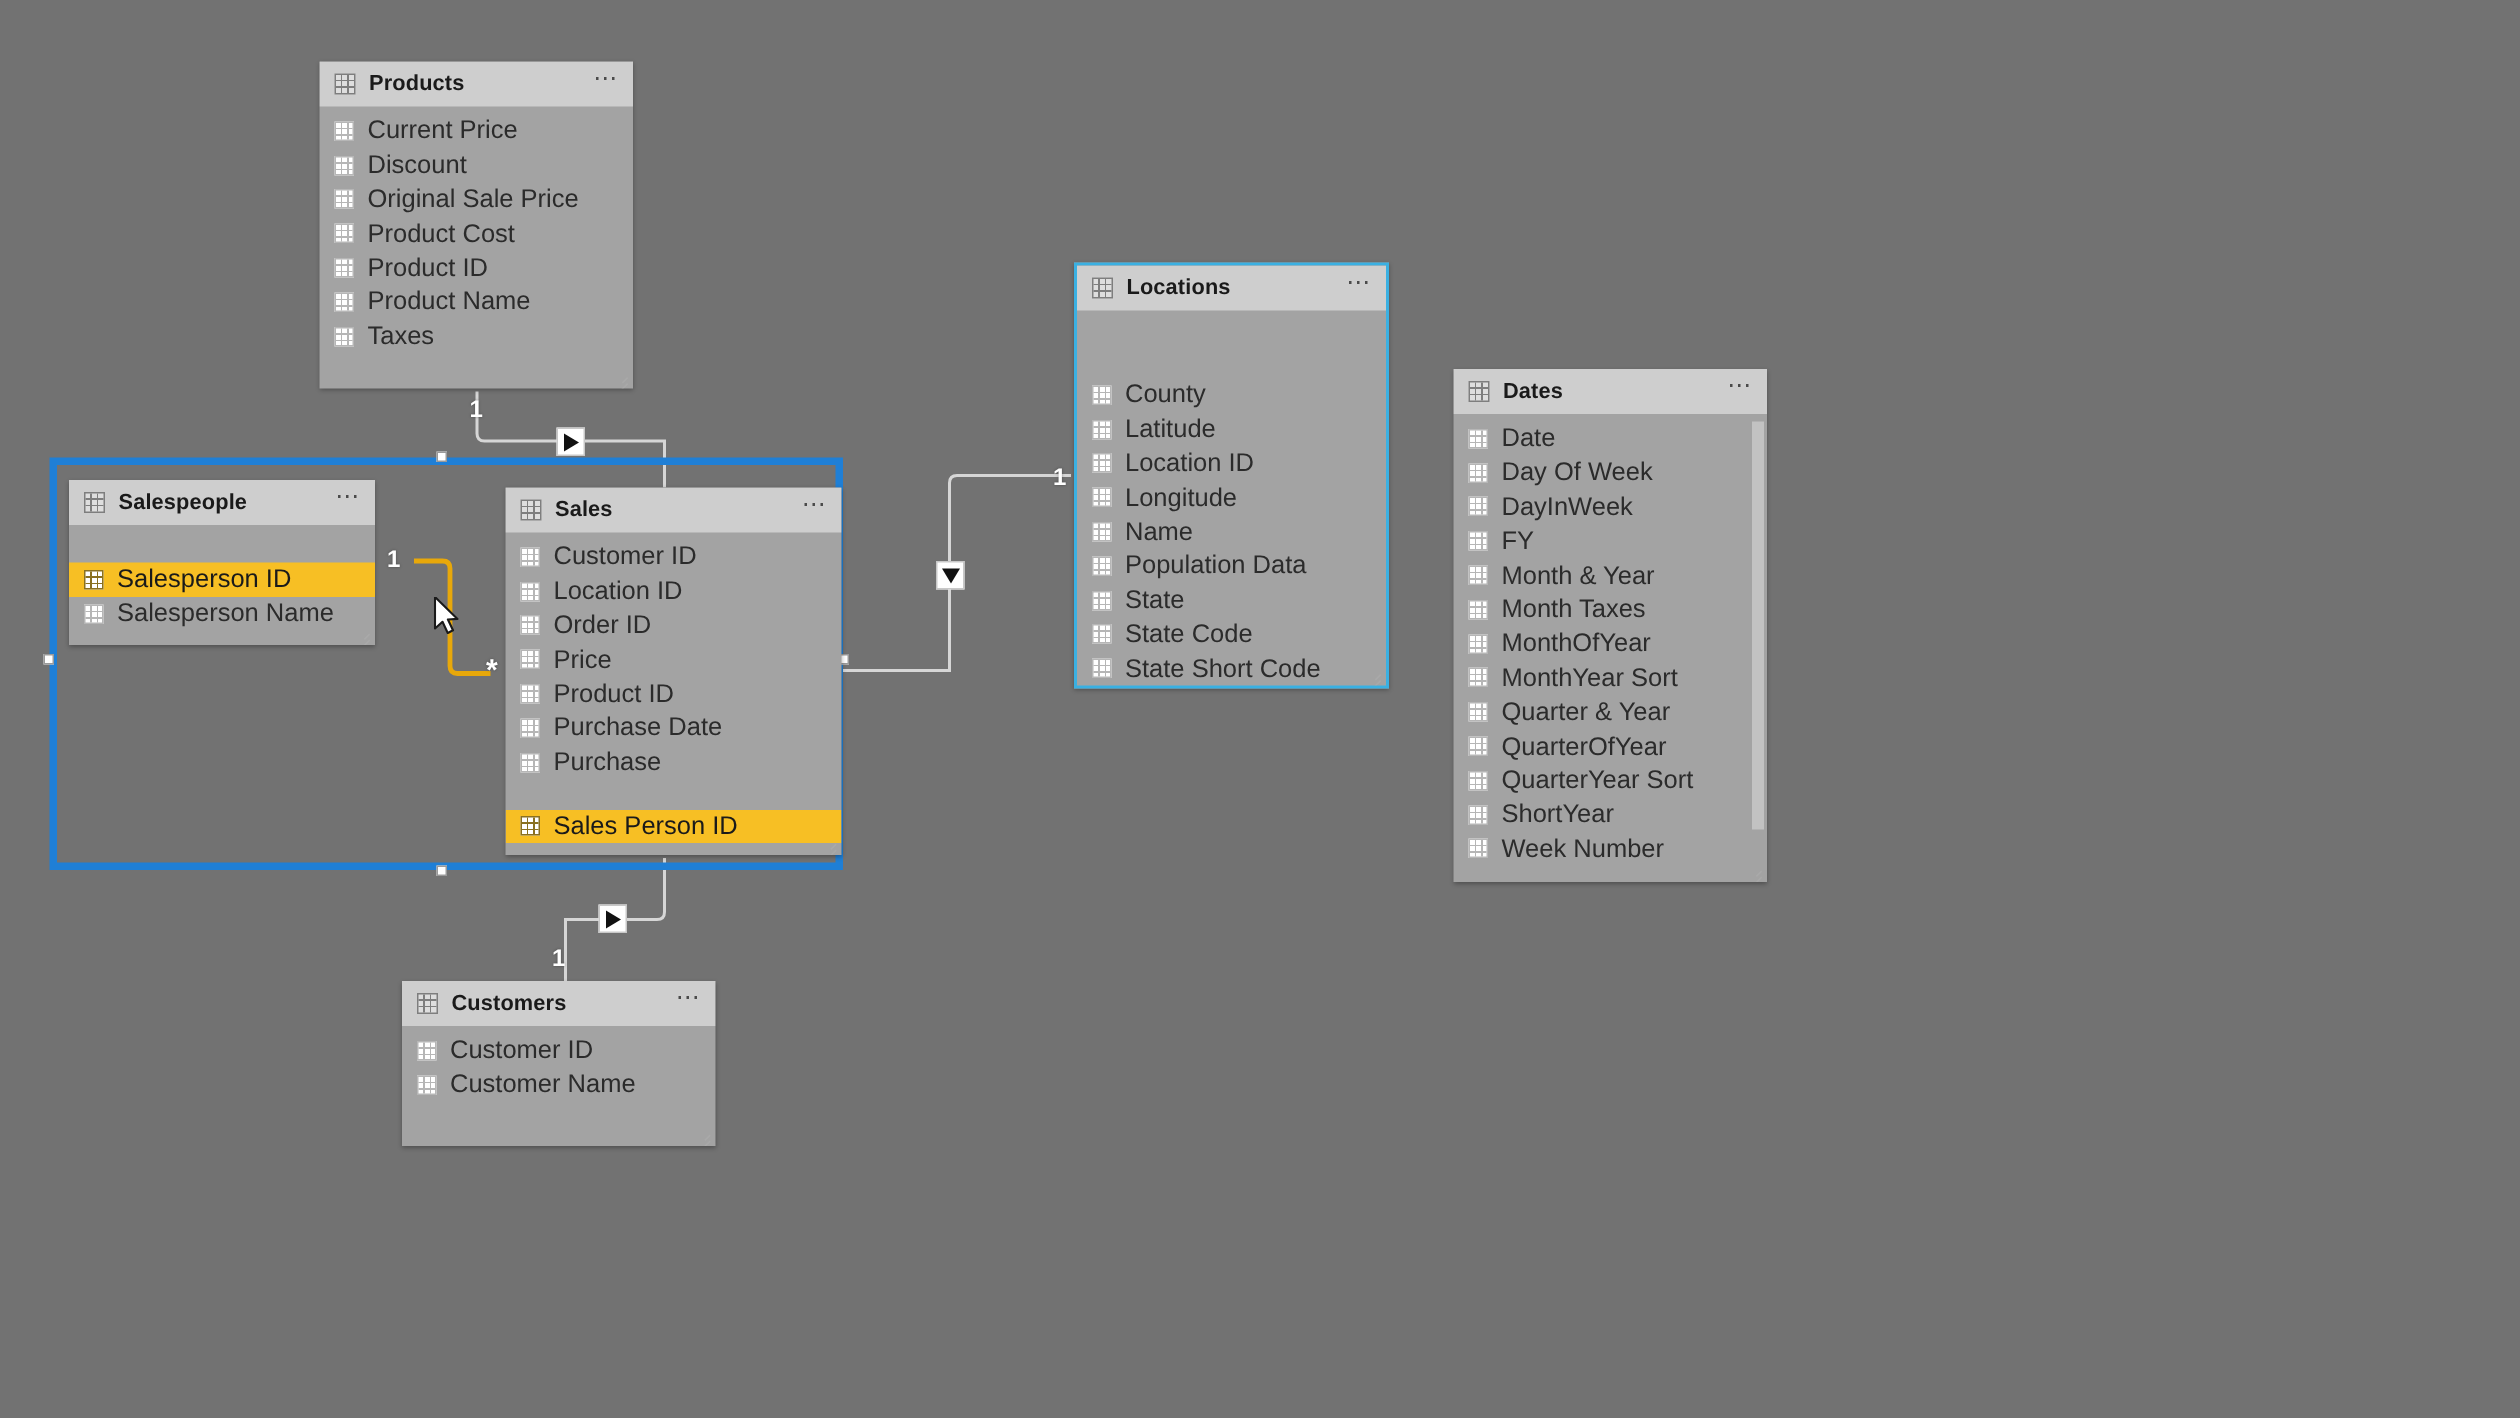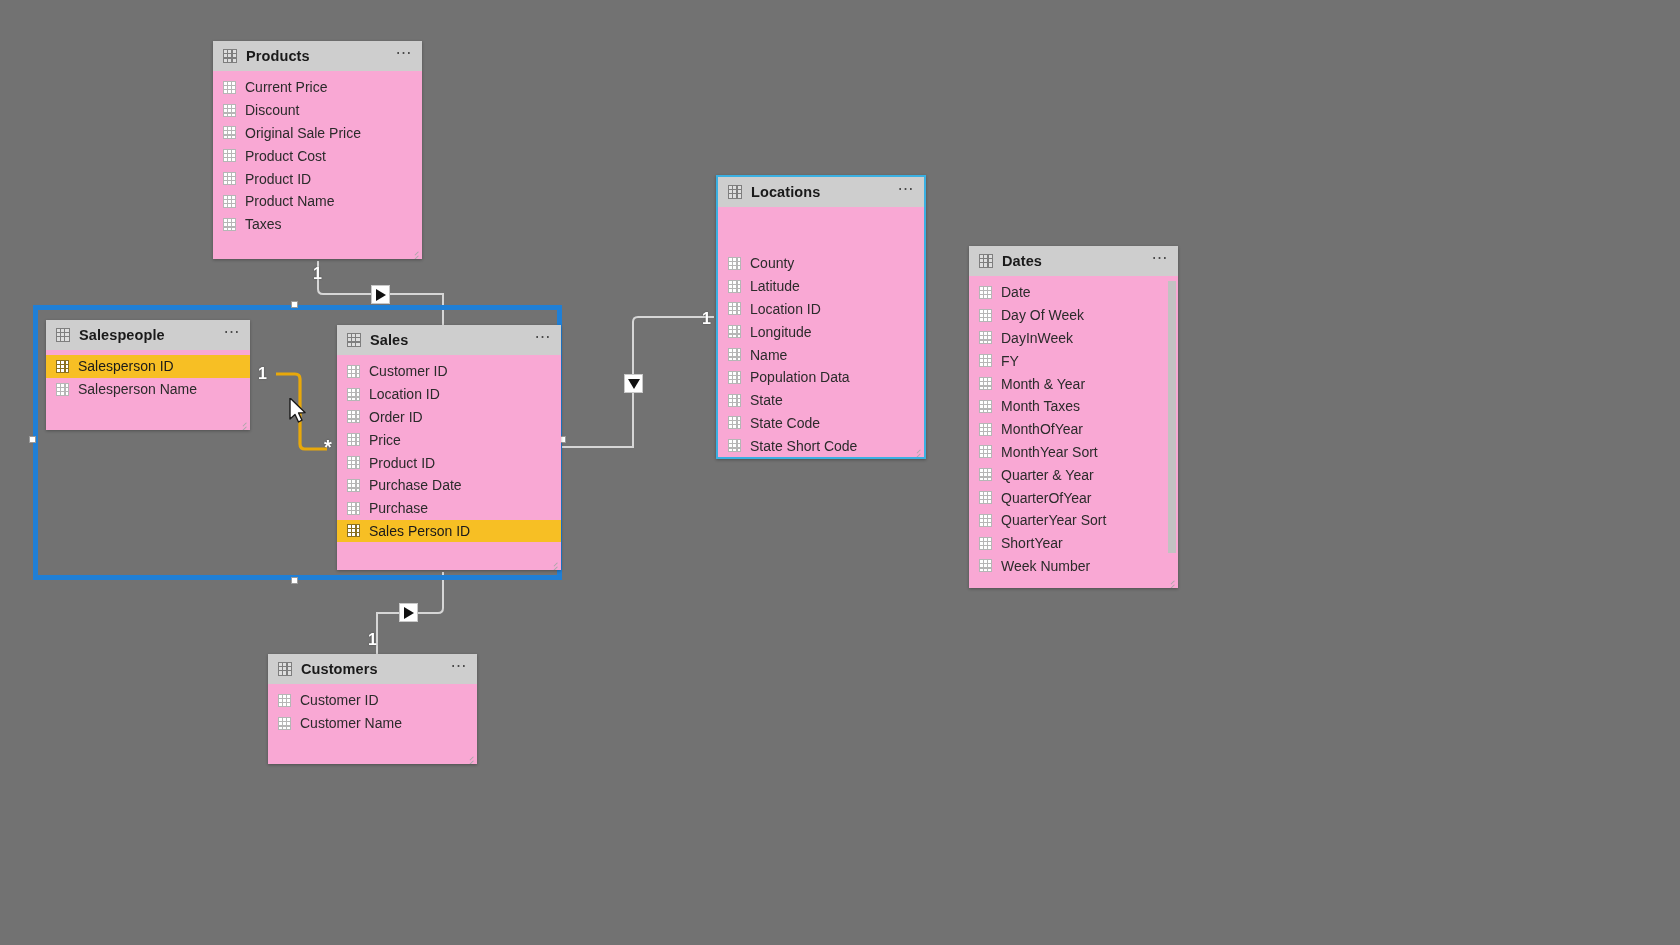--- a/index.html
+++ b/index.html
@@ -74,21 +74,21 @@
     position: absolute;
     width: 7px;
     height: 7px;
     background: #ffffff;
     border: 1px solid #9a9a9a;
   }
 
   
   .table-card {
     position: absolute;
-    background: #f9a8d4;
+    background: #a3a3a3;
     box-shadow: 0 1px 3px rgba(0,0,0,0.30);
     display: flex;
     flex-direction: column;
     overflow: hidden;
   }
   .table-card.highlighted {
     border: 2px solid #3ab0e2;
     gap: 40px;
   }
 
@@ -121,27 +121,28 @@
     flex: 1 1 auto;
     padding: 5px 0 0 0;
     position: relative;
     overflow: hidden;
   }
   .field-row {
     height: 22.8px;
     display: flex;
     align-items: center;
     padding-left: 10px;
-    font-size: 14px;
+    font-size: 17px;
     color: #2b2b2b;
     white-space: nowrap;
   }
   .field-row.selected {
     background: #f7bf24;
     color: #1a1a1a;
+    margin-top: 20px;
   }
   .field-name { margin-left: 9px; }
 
   
   .grid-icon {
     width: 13px;
     height: 13px;
     flex: none;
     border: 1.4px solid #b6b6b6;
     background:

